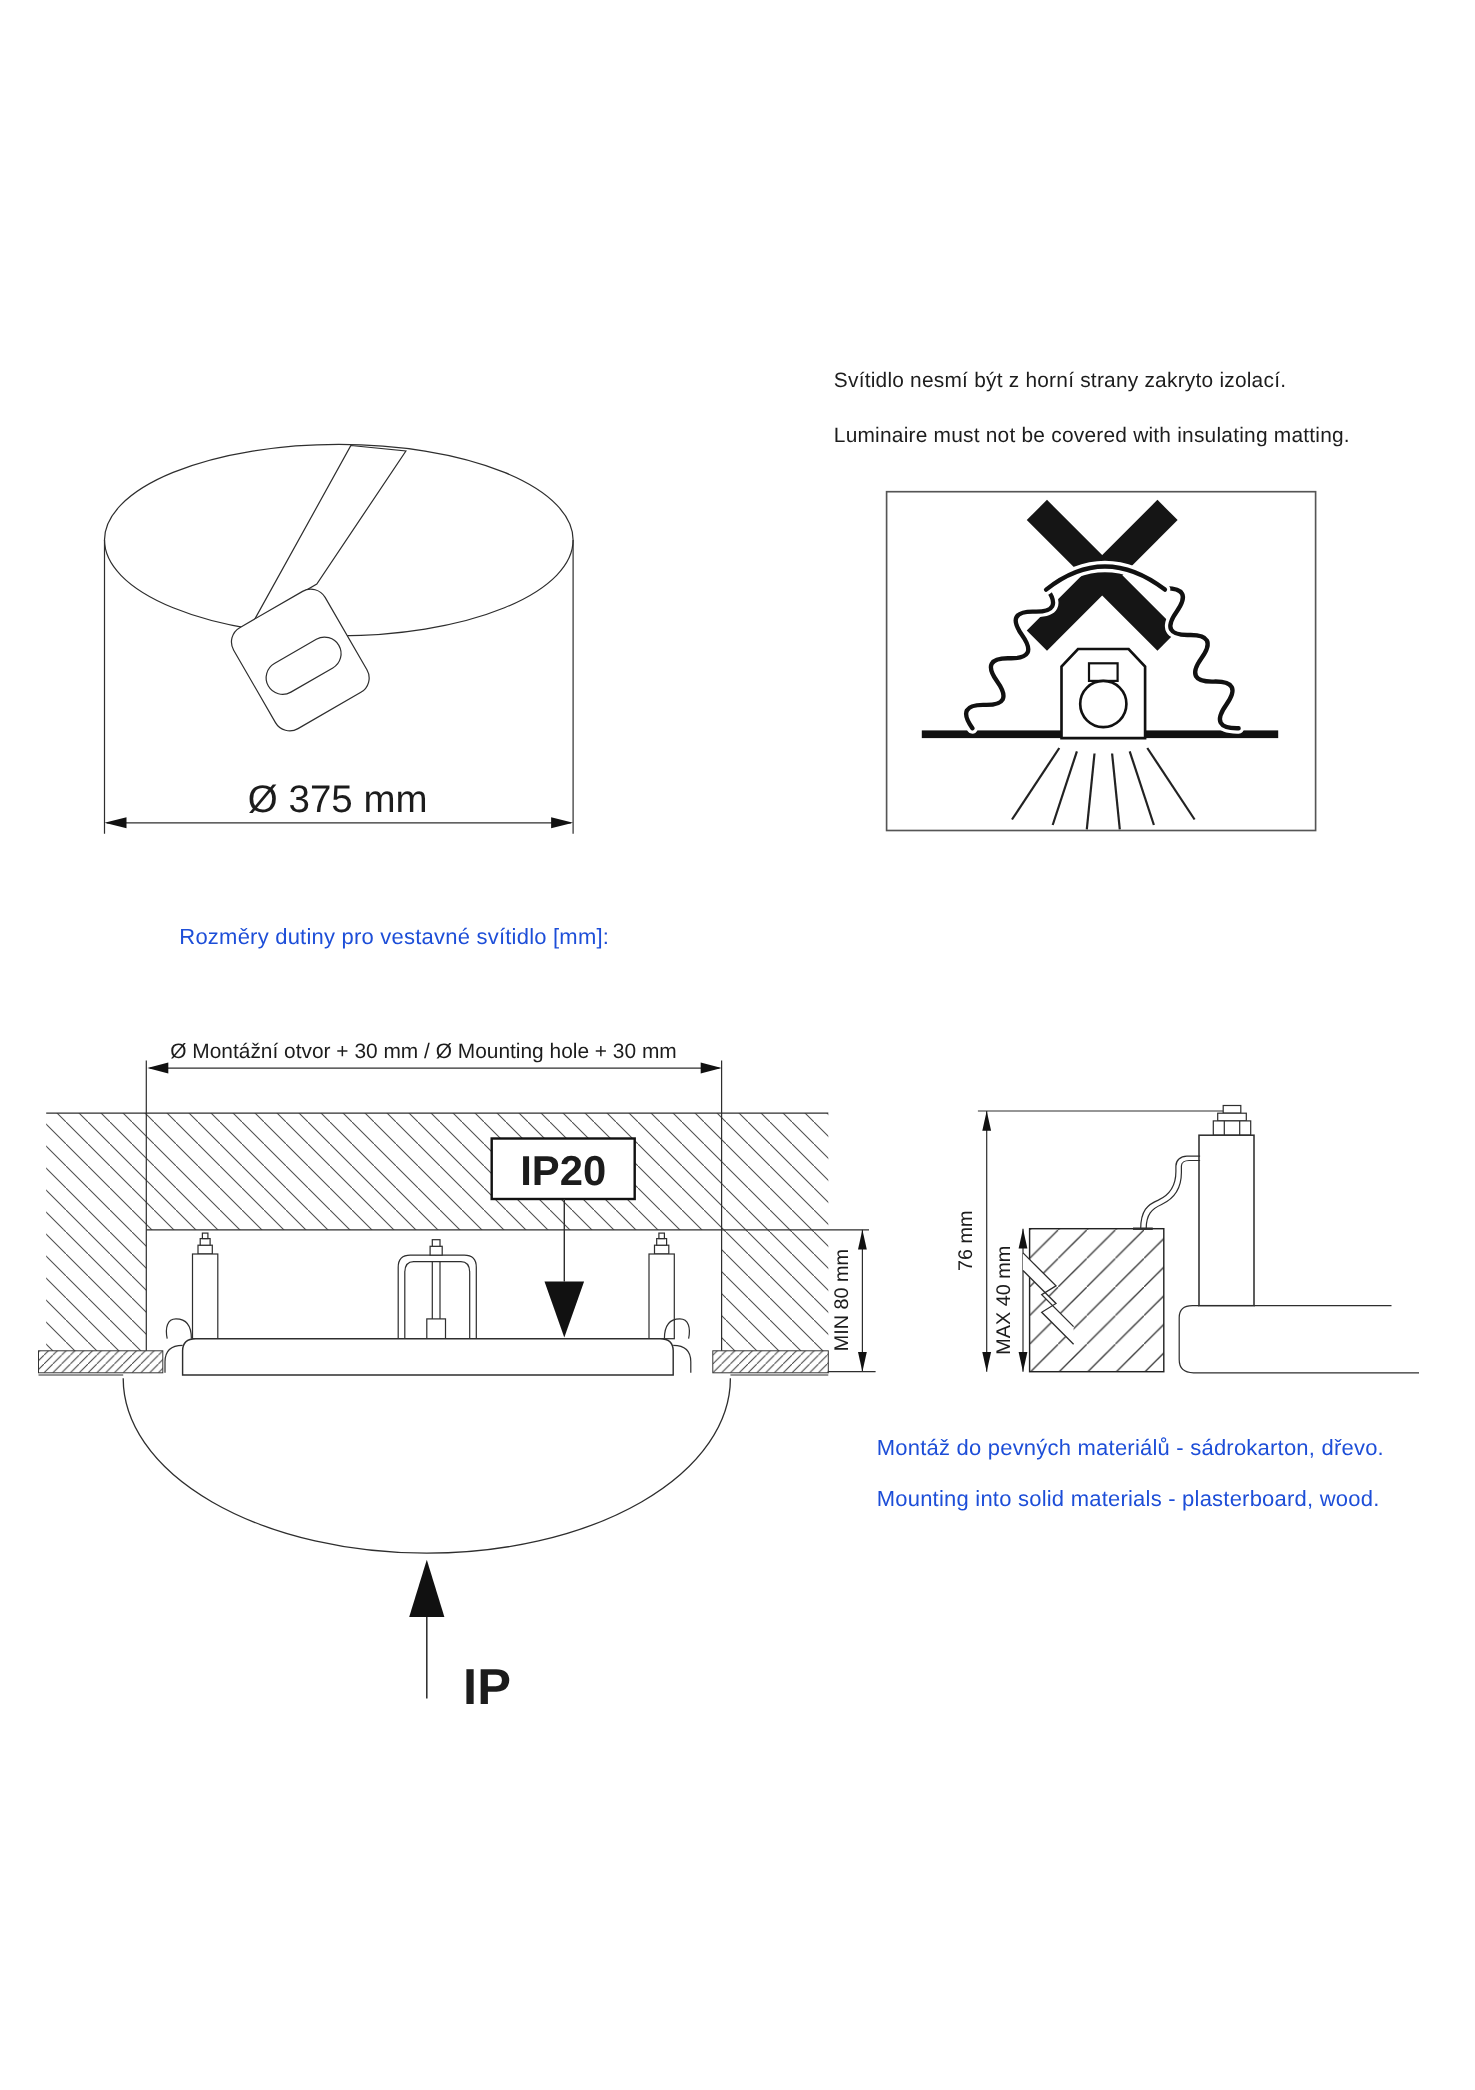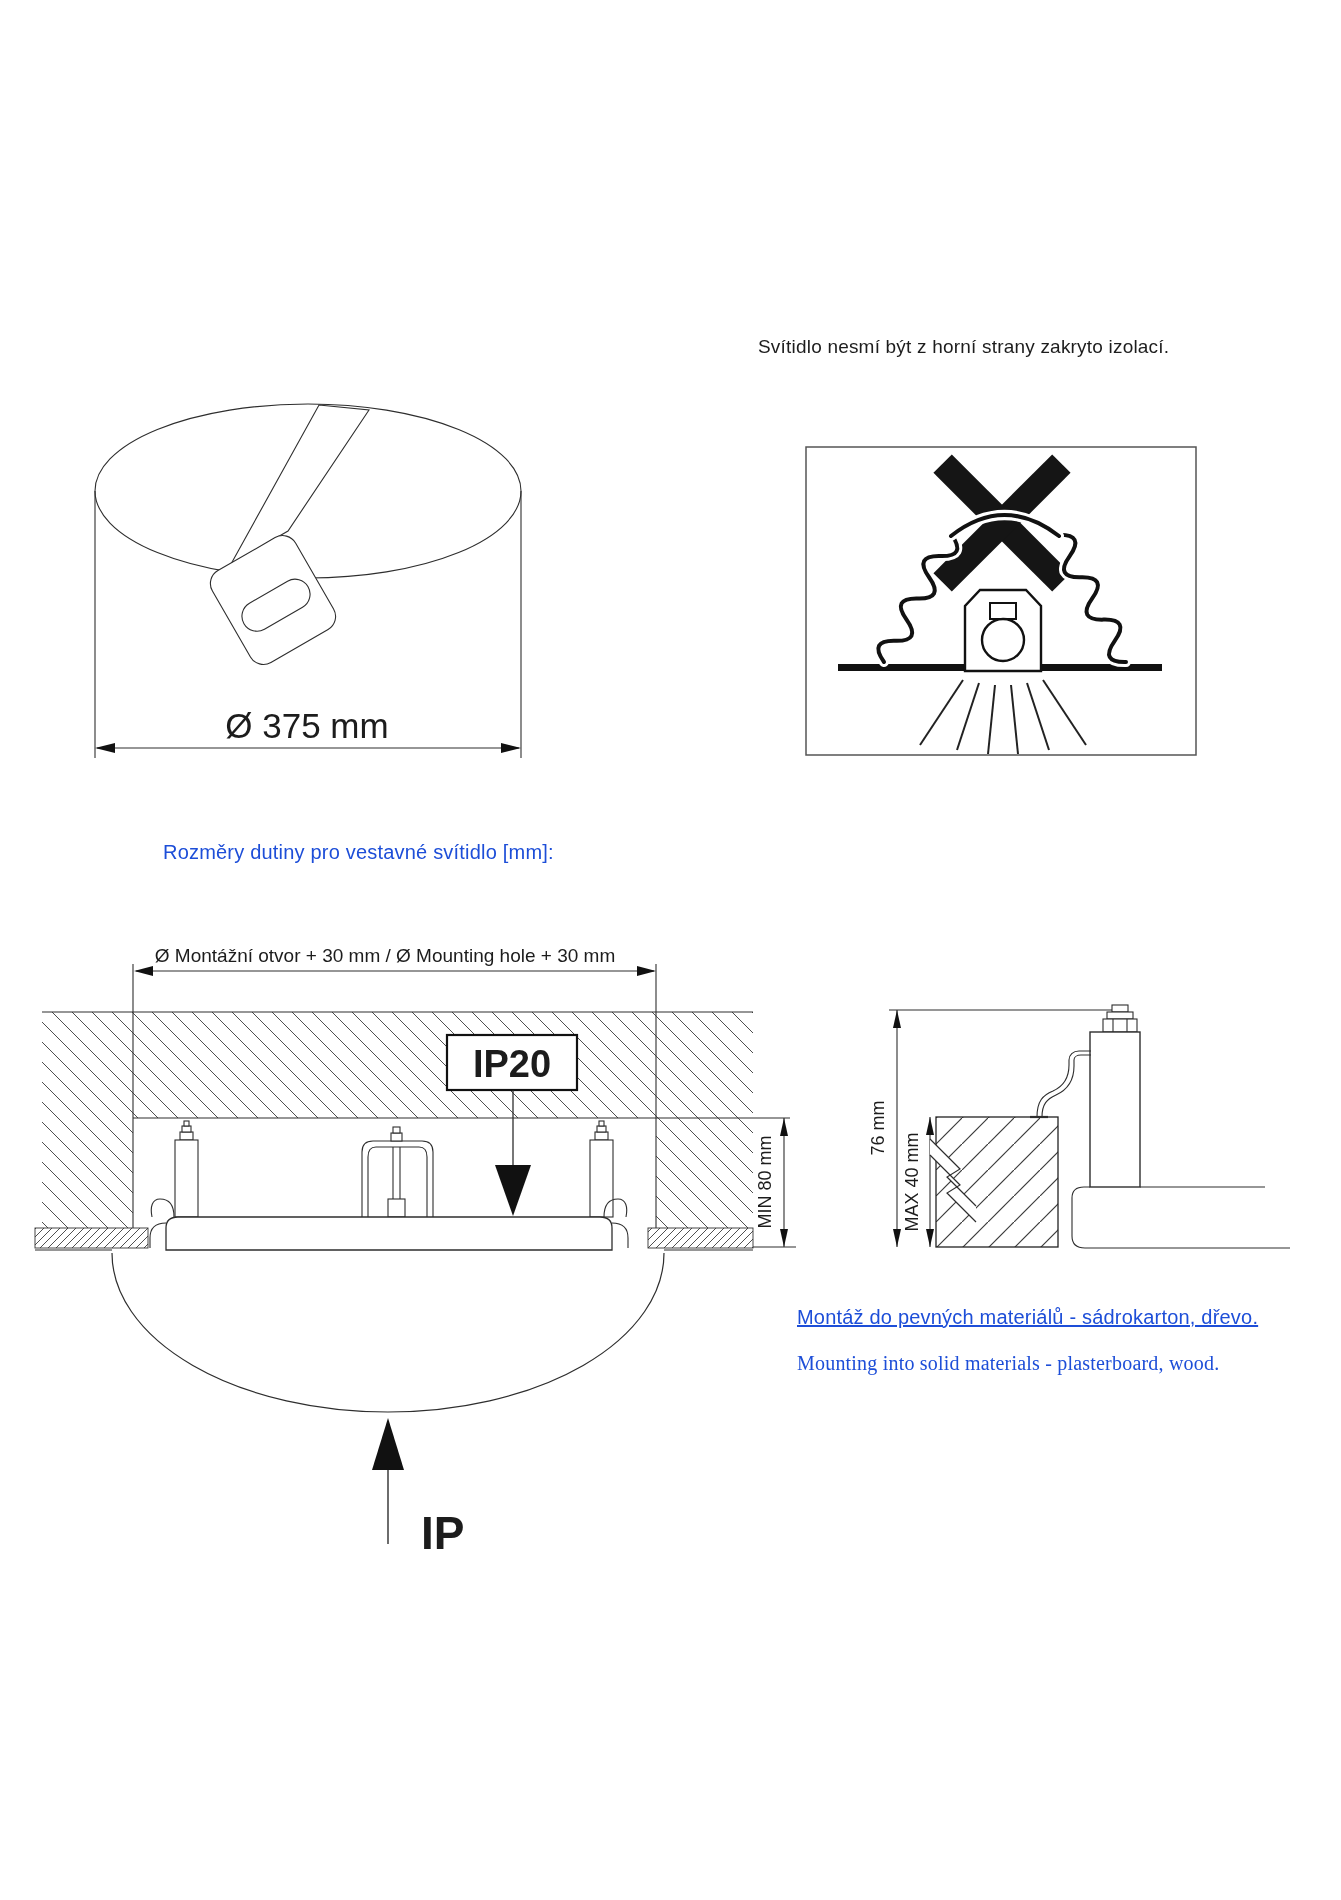--- a/index.html
+++ b/index.html
@@ -14,25 +14,26 @@
   .dimrot{font-size:18px;}
   .ipbadge{font-size:38px;font-weight:bold;}
   .ipmark{font-size:46px;font-weight:bold;}
 </style>
 </head>
 <body>
 
 <div id="page">
 
   <div class="note" style="left:758px;top:336px;">Svítidlo nesmí být z horní strany zakryto izolací.</div>
+  <div class="note" style="left:758px;top:386px;">Luminaire must not be covered with insulating matting.</div>
 
   <div class="heading" style="left:163px;top:841px;">Rozměry dutiny pro vestavné svítidlo [mm]:</div>
 
-  <div class="heading" style="left:797px;top:1306px;text-decoration:underline;">Montáž do pevných materiálů - sádrokarton, dřevo.</div>
-  <div class="heading" style="left:797px;top:1352px;font-family:Liberation Serif, serif;">Mounting into solid materials - plasterboard, wood.</div>
+  <div class="heading" style="left:797px;top:1306px;">Montáž do pevných materiálů - sádrokarton, dřevo.</div>
+  <div class="heading" style="left:797px;top:1352px;">Mounting into solid materials - plasterboard, wood.</div>
 
   <svg width="1341" height="1900" viewBox="0 0 1341 1900">
     <defs>
       <pattern id="hA" width="20" height="20" patternUnits="userSpaceOnUse">
         <path d="M-1 -1 L21 21" stroke="#4f4f4f" stroke-width="1" fill="none"></path>
       </pattern>
       <pattern id="hB" width="8" height="8" patternUnits="userSpaceOnUse">
         <path d="M0 8 L8 0" stroke="#3c3c3c" stroke-width="0.9" fill="none"></path>
       </pattern>
       <pattern id="hC" width="26" height="26" patternUnits="userSpaceOnUse">

